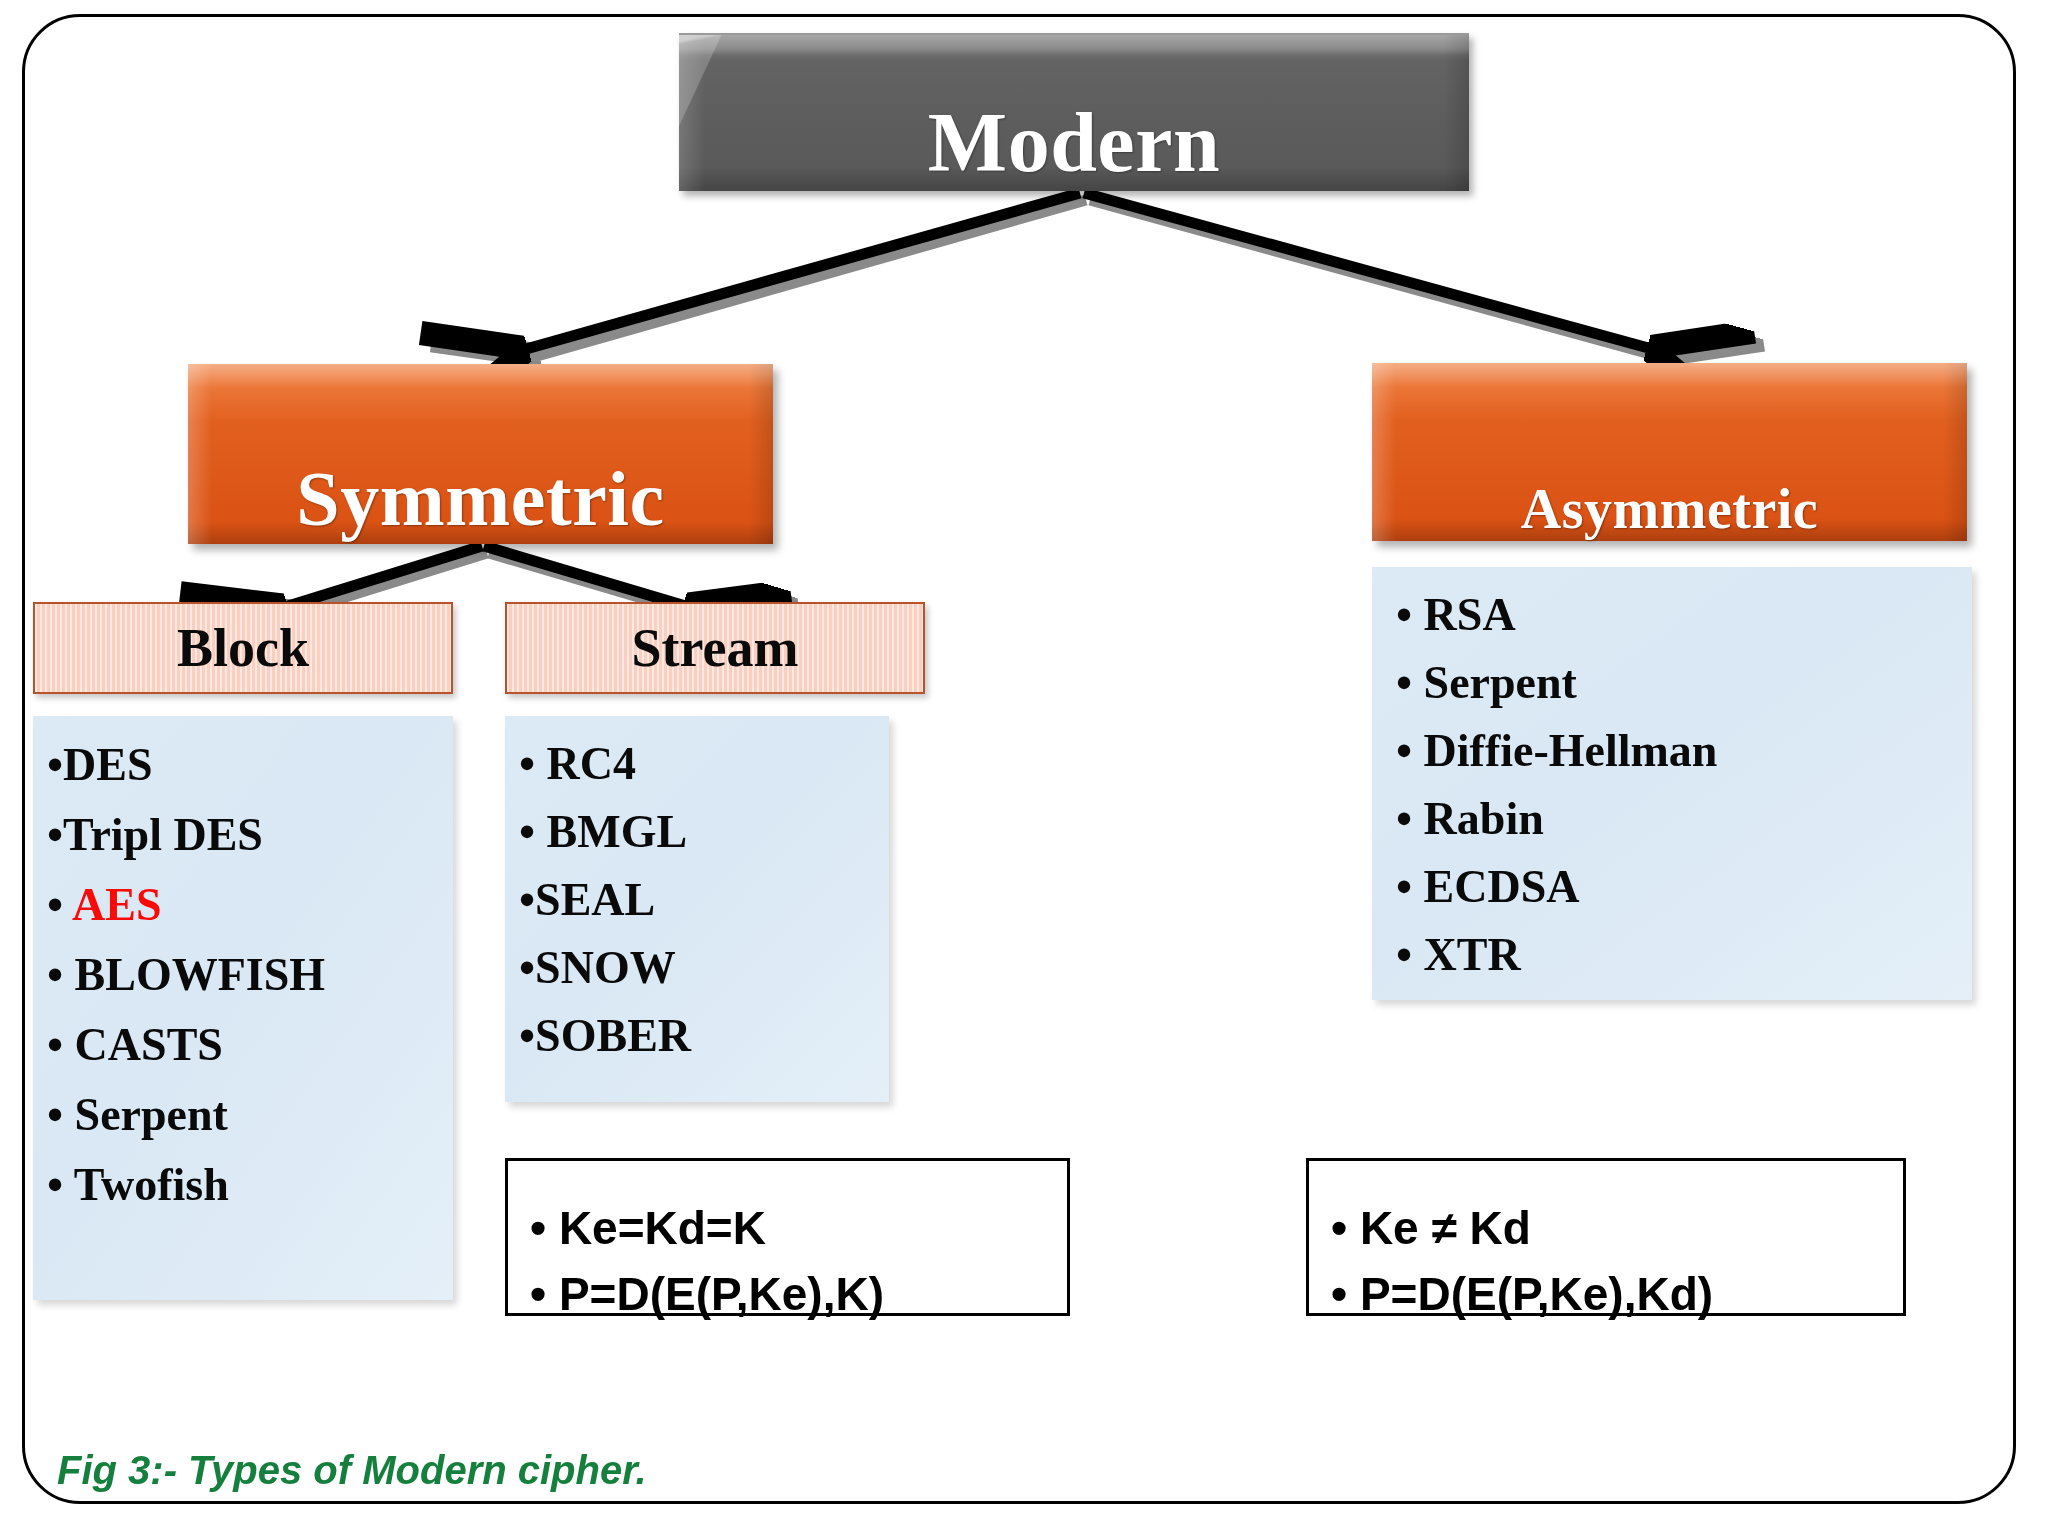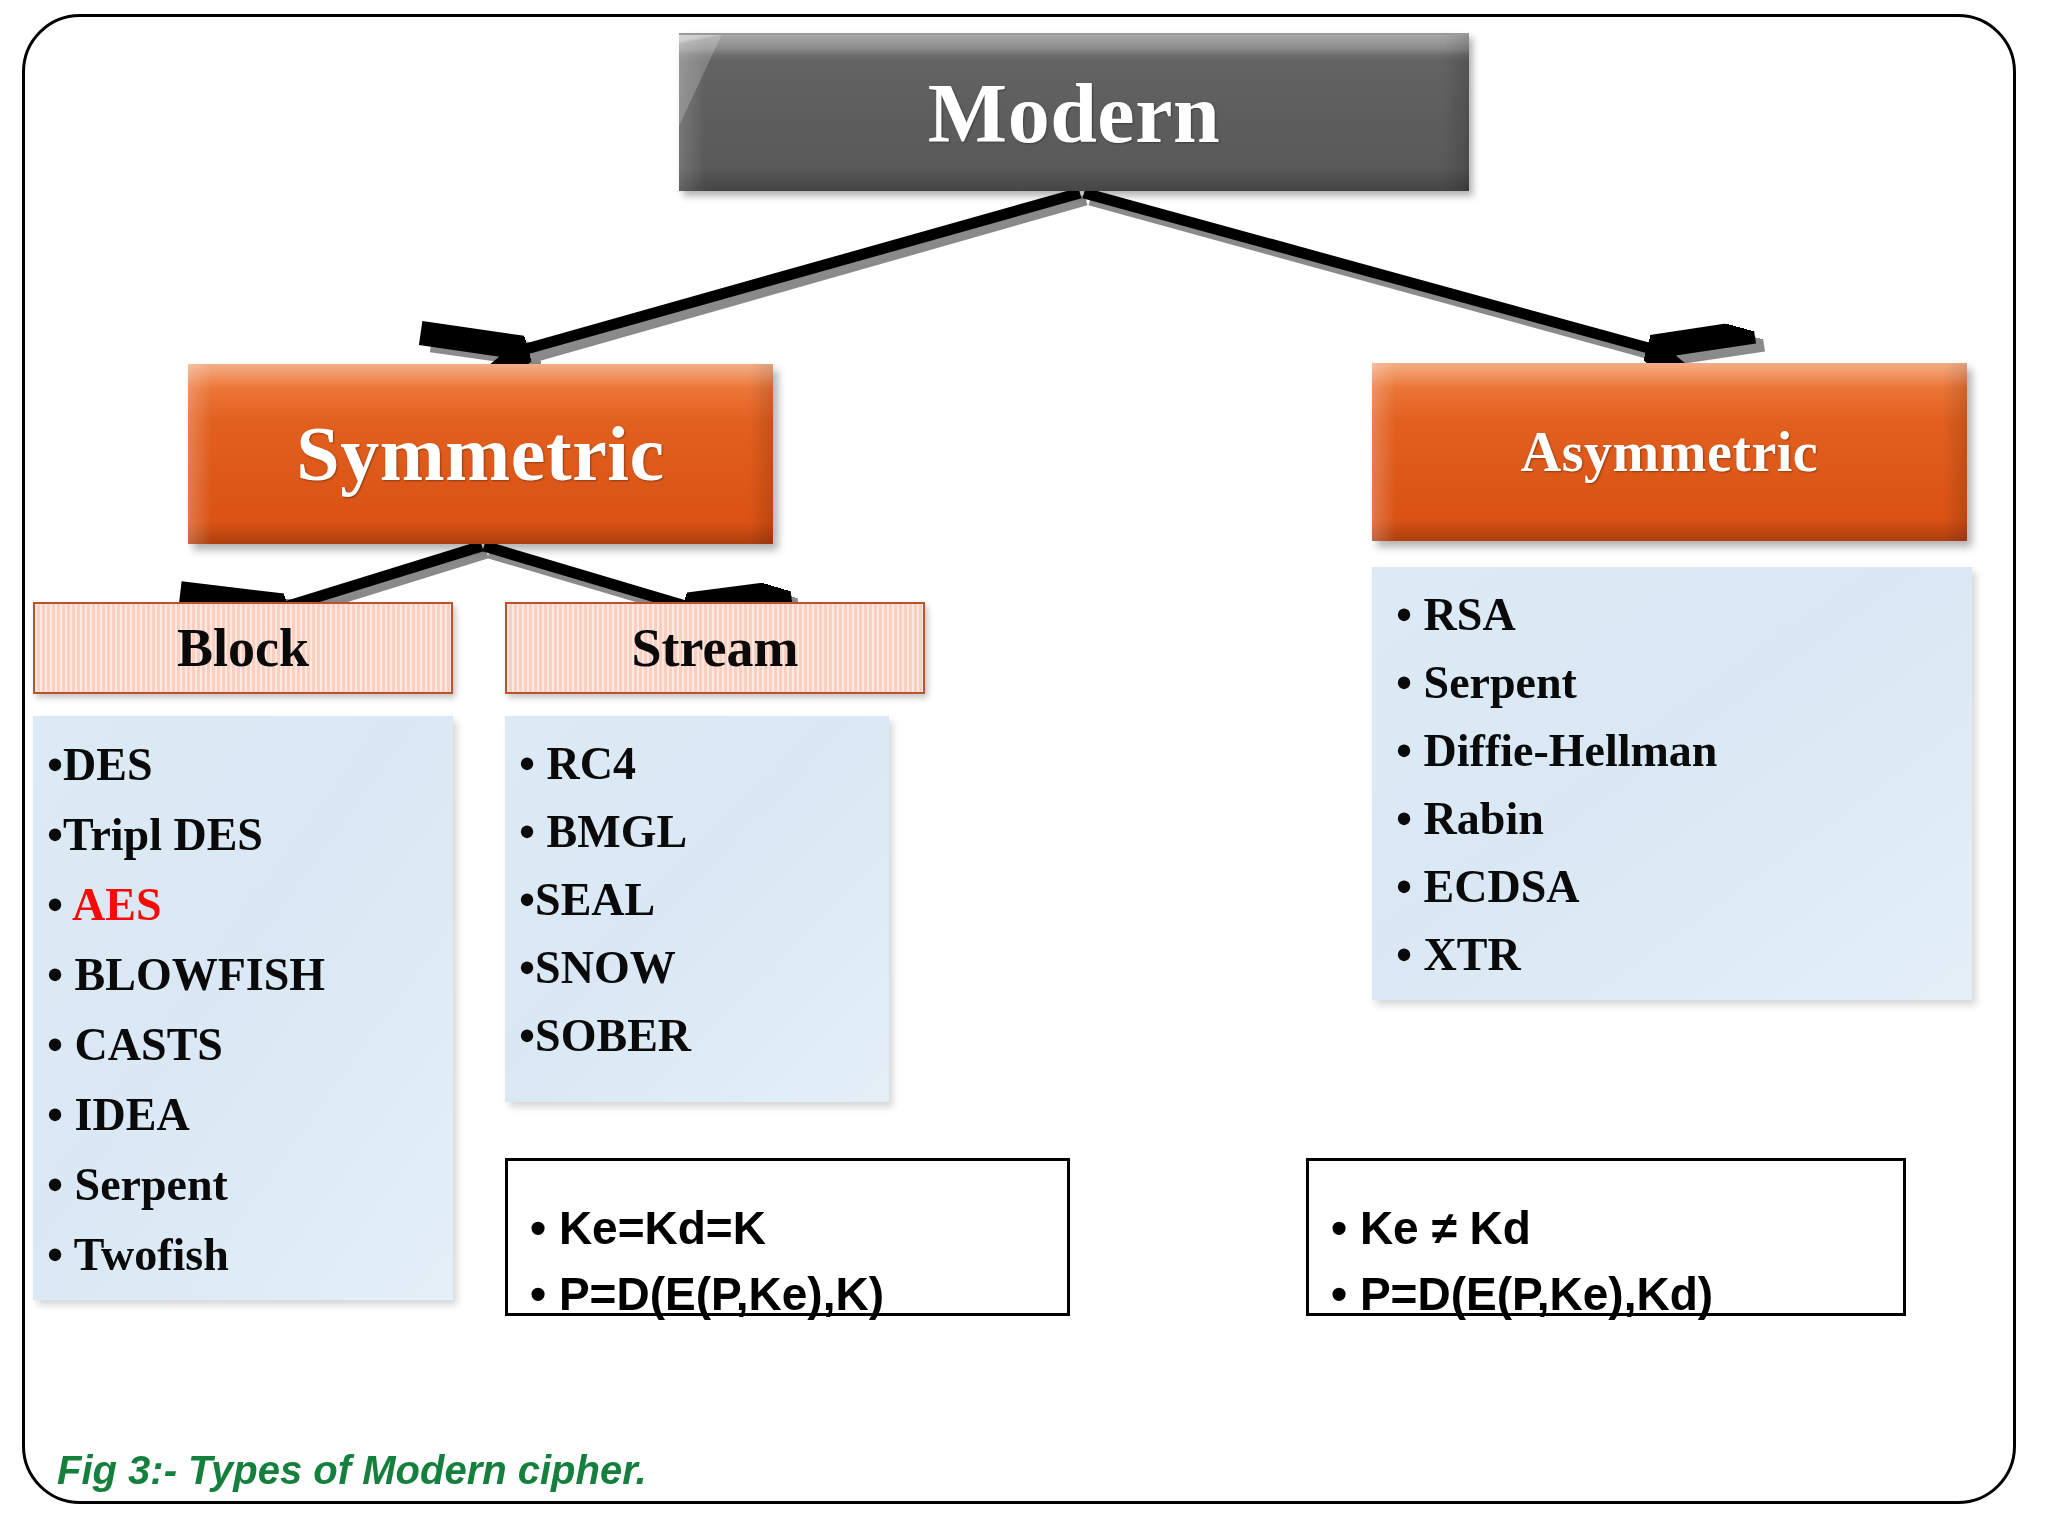--- a/index.html
+++ b/index.html
@@ -27,21 +27,21 @@
     border-radius: 58px;
     box-sizing: border-box;
     pointer-events: none;
   }
 
   
   .bevel-box {
     position: absolute;
     box-sizing: border-box;
     display: flex;
-    align-items: center;
+    align-items: flex-end;
     justify-content: center;
     color: #ffffff;
     font-family: "Liberation Serif", serif;
     font-weight: 700;
     letter-spacing: 0.5px;
     text-shadow: 1px 1px 2px rgba(0,0,0,0.35);
   }
   .bevel-box .inner {
     position: relative;
     z-index: 3;
@@ -293,21 +293,20 @@
     <span>Stream</span>
   </div>
 
   <div class="list-panel" id="panel-block">
     <ul>
         <li><span class="bullet">•</span><span>DES</span></li>
         <li><span class="bullet">•</span><span>Tripl DES</span></li>
         <li><span class="bullet">•</span><span class="red"> AES</span></li>
         <li><span class="bullet">•</span><span> BLOWFISH</span></li>
         <li><span class="bullet">•</span><span> CASTS</span></li>
-        <li><span class="bullet">•</span><span> IDEA</span></li>
         <li><span class="bullet">•</span><span> Serpent</span></li>
         <li><span class="bullet">•</span><span> Twofish</span></li>
       </ul>
   </div>
 
   <div class="list-panel" id="panel-stream">
     <ul>
         <li><span class="bullet">•</span><span> RC4</span></li>
         <li><span class="bullet">•</span><span> BMGL</span></li>
         <li><span class="bullet">•</span><span>SEAL</span></li>

